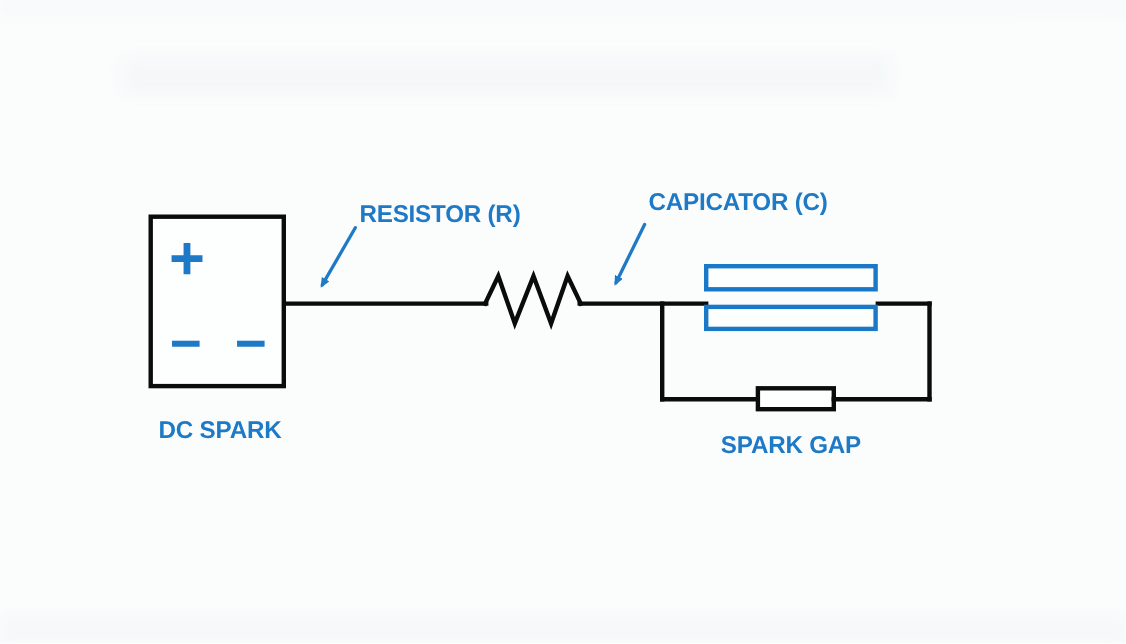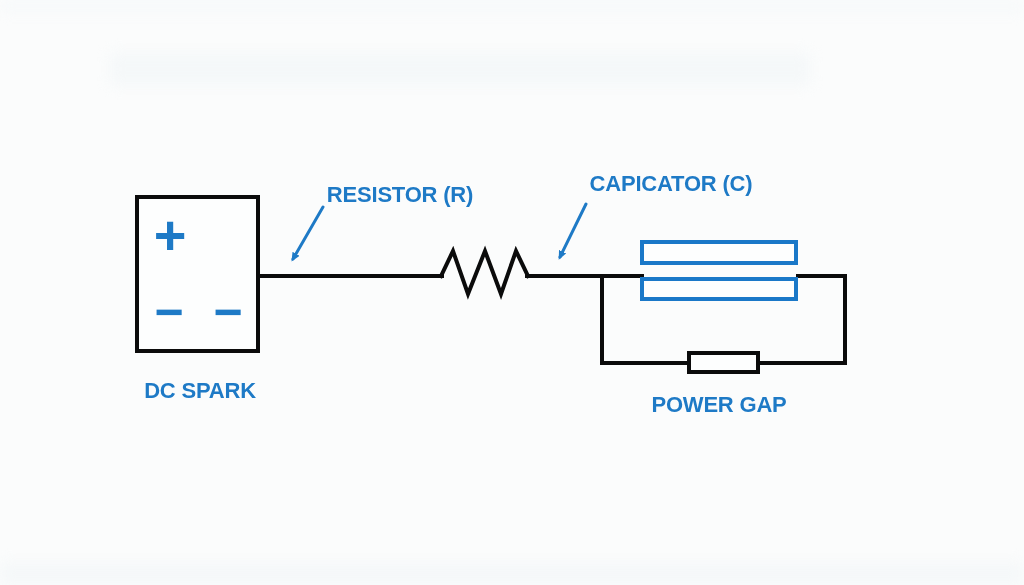--- a/index.html
+++ b/index.html
@@ -94,15 +94,15 @@
     <line class="pointer" x1="586" y1="204" x2="560" y2="257" marker-end="url(#arrowBlue)"></line>
   </svg>
 
   <span class="sym plus" style="left:170px;top:235px;">+</span>
   <span class="sym minus" style="left:169px;top:312px;">−</span>
   <span class="sym minus" style="left:228px;top:312px;">−</span>
 
   <div class="label" style="left:400px;top:182px;">RESISTOR (R)</div>
   <div class="label" style="left:651px;top:171px;margin-left:20px;">CAPICATOR (C)</div>
   <div class="label" style="left:200px;top:378px;">DC SPARK</div>
-  <div class="label" style="left:719px;top:392px;">POWER GAP</div>
+  <div class="label" style="left:719px;top:392px;">SPARK GAP</div>
 
 </div>
 
 </body></html>

